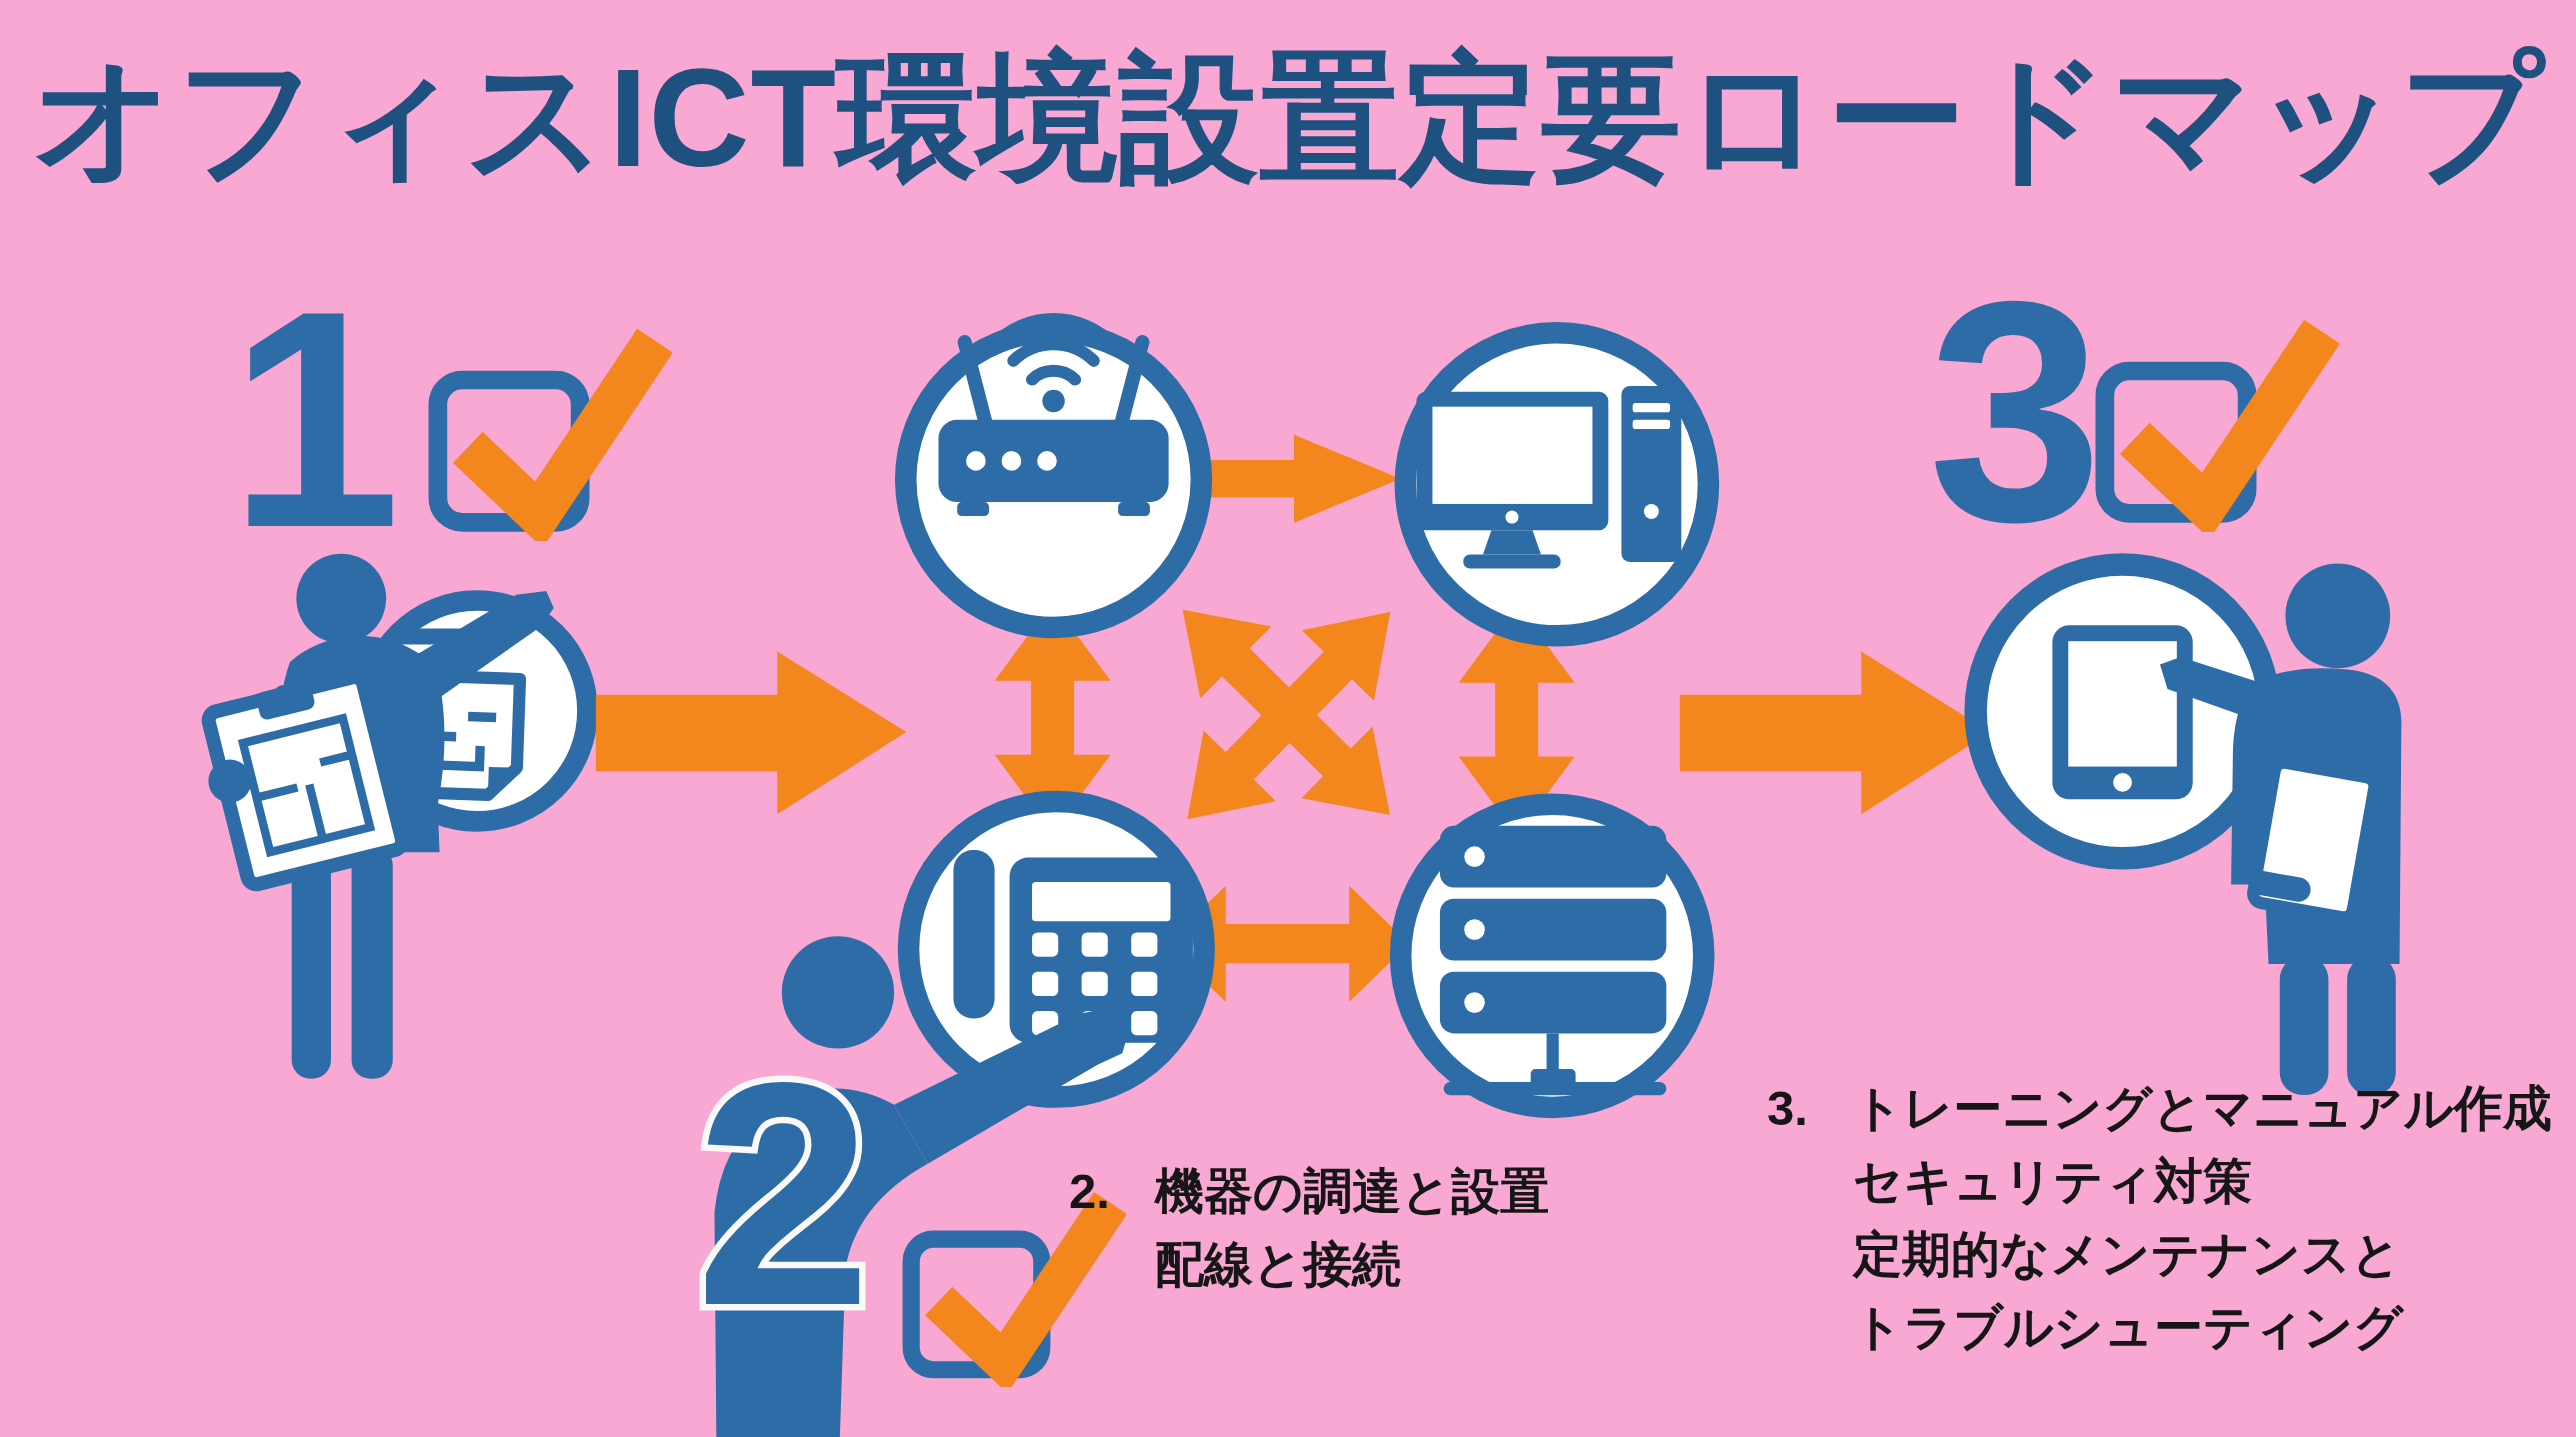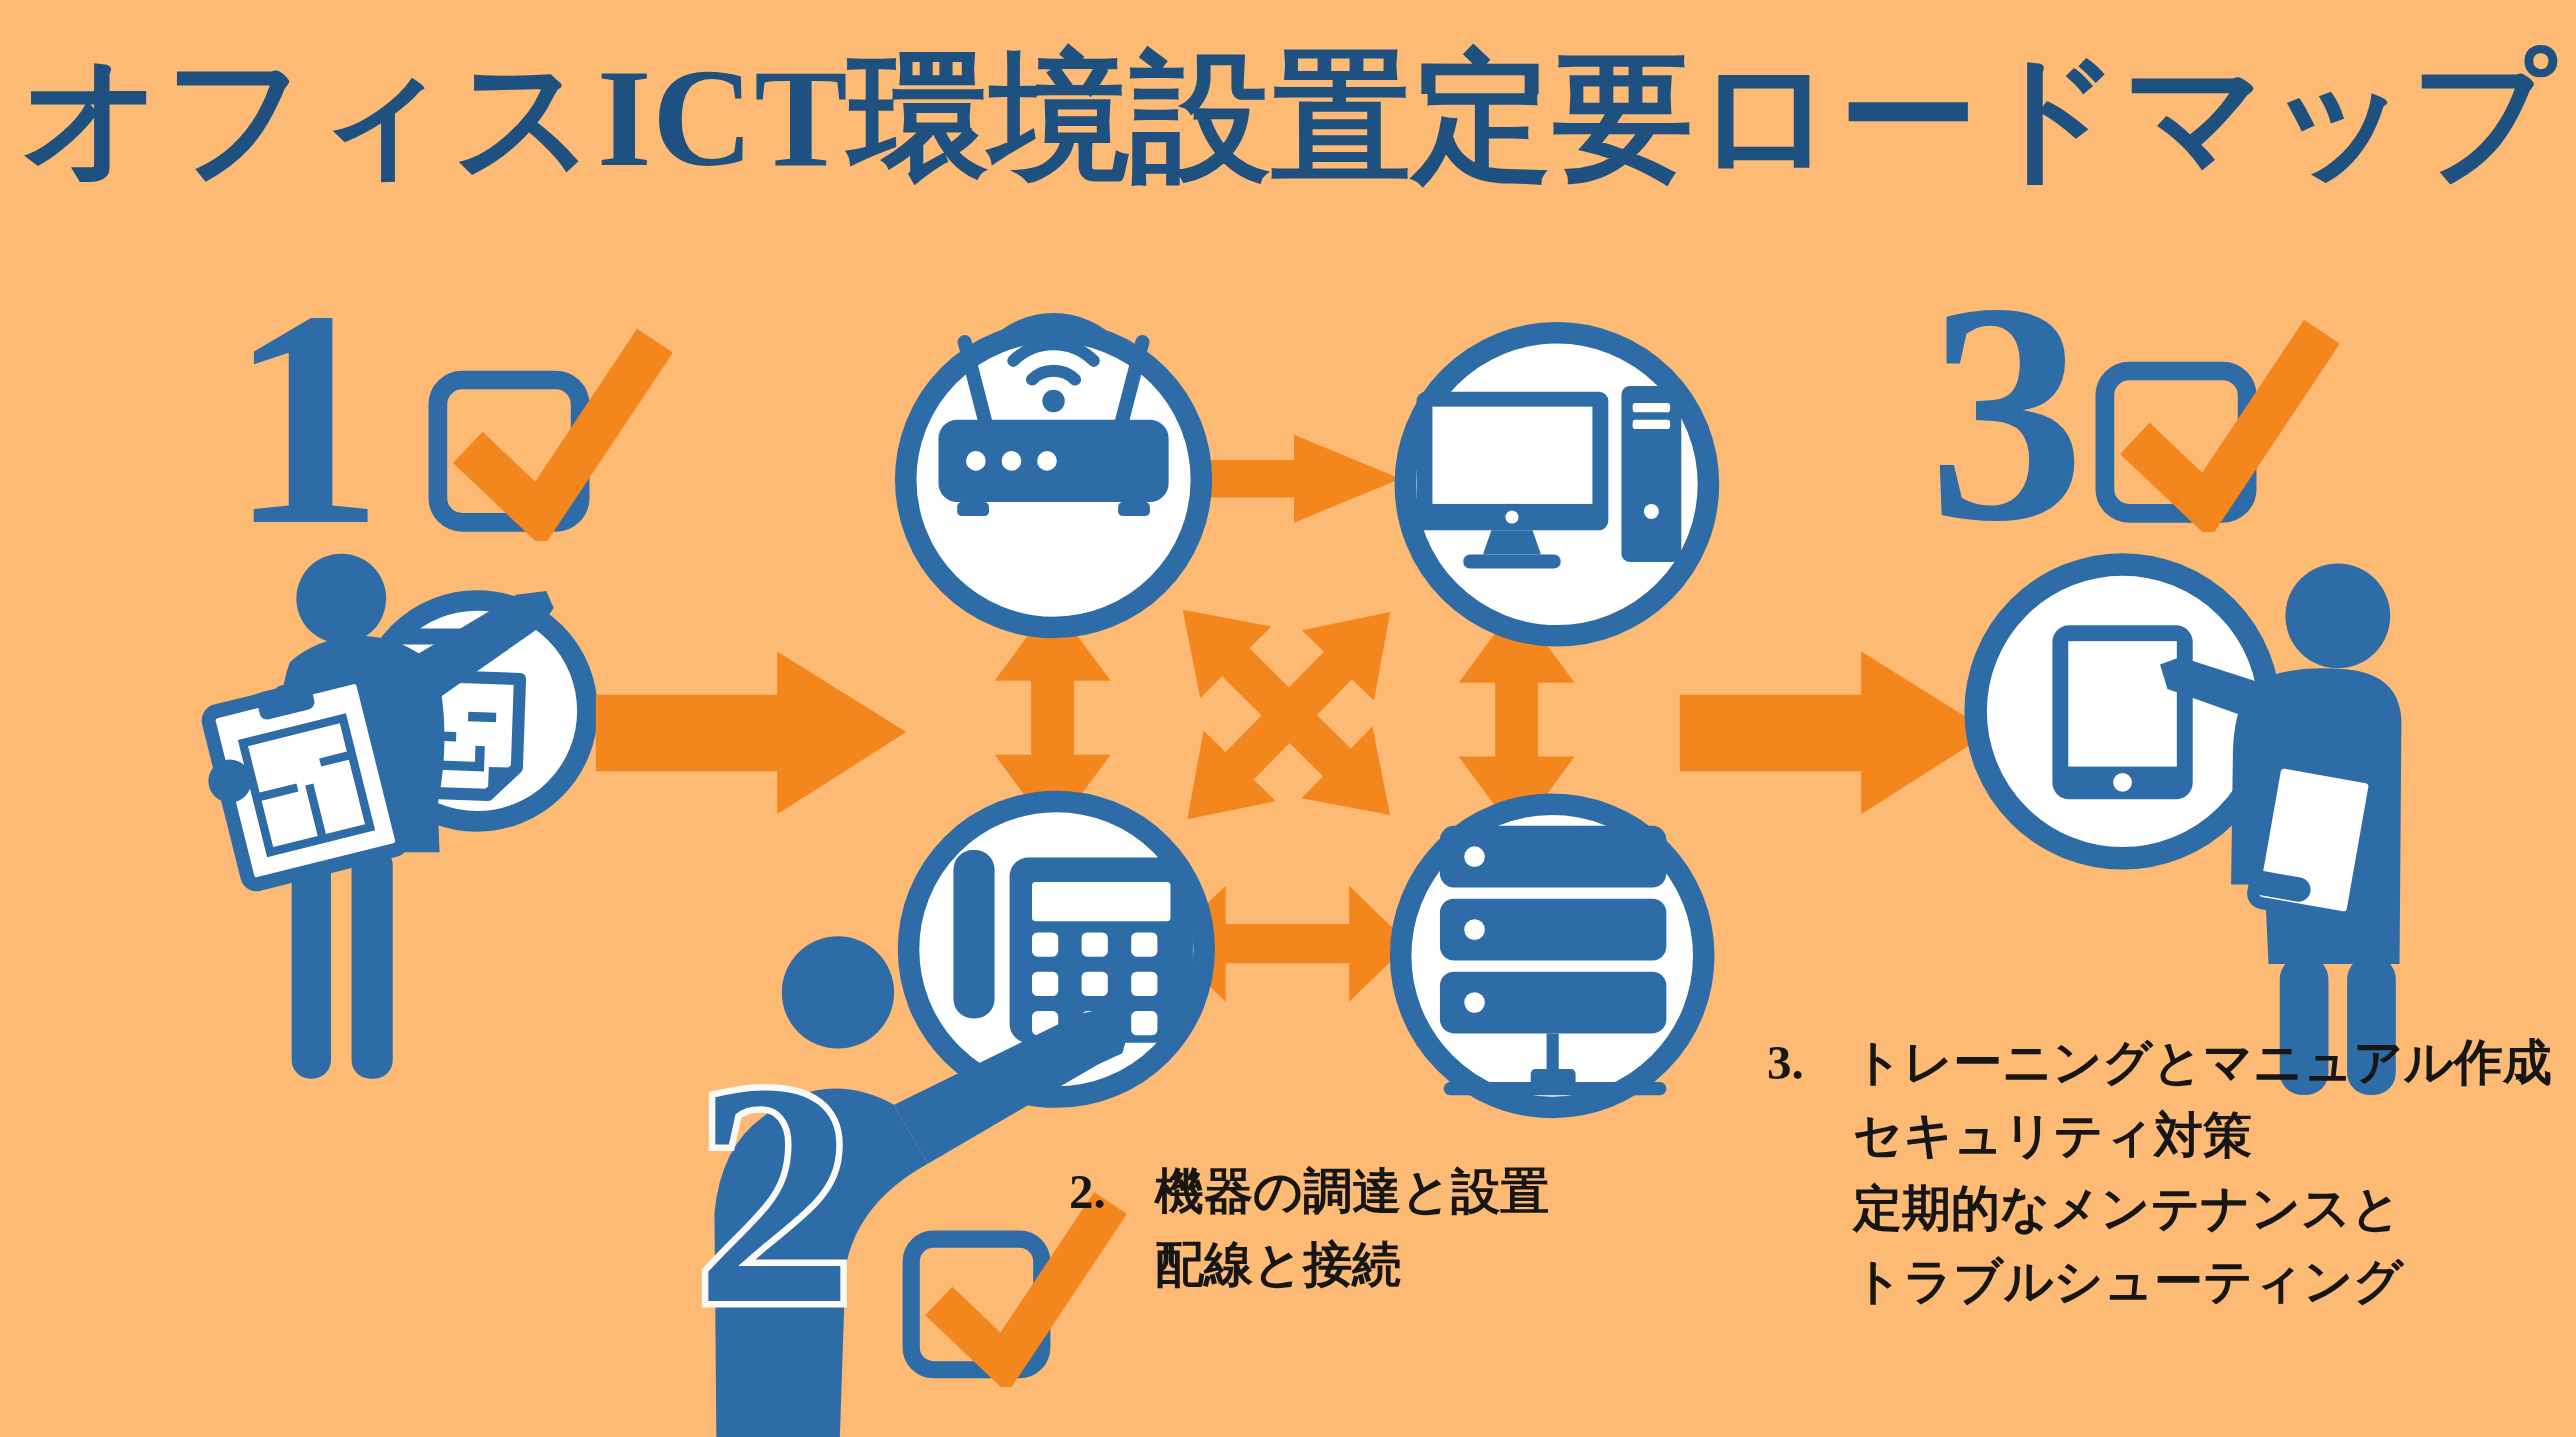--- a/index.html
+++ b/index.html
@@ -1,19 +1,19 @@
 <!DOCTYPE html>
 <html style="font-size:15px"><head>
 <meta charset="utf-8">
 <style>
   html,body{margin:0;padding:0;background:#e8e8e8;}
   .canvas{
     position:relative;width:2576px;height:1438px;overflow:hidden;
-    background:#fdba74;
-    font-family:Liberation Serif, serif;
+    background:#f9a8d4;
+    font-family:Liberation Sans, sans-serif;
   }
   .title{
     position:absolute;top:41px;left:0;width:100%;text-align:center;
     font-size:140px;font-weight:900;color:#1e5180;letter-spacing:0.9px;line-height:1.1;
   }
   .digit{
     position:absolute;font-weight:900;color:#2d6ca6;line-height:1;
   }
   .digit-1{left:229px;top:264px;font-size:309px;}
   .digit-2{left:695px;top:1035px;font-size:318px;-webkit-text-stroke:13px #faf9f6;paint-order:stroke fill;}
@@ -191,21 +191,21 @@
       <rect class="blue" x="322" y="470" width="66" height="26" rx="13"></rect>
     </g>
   </svg>
 
 
   <div class="step-text" style="left:1069px;top:1155px">
     <div><span class="marker">2.</span><span>機器の調達と設置</span></div>
     <div class="cont"><span>配線と接続</span></div>
   </div>
 
-  <div class="step-text" style="left:1767px;top:1026px">
+  <div class="step-text" style="left:1767px;top:1072px">
     <div><span class="marker">3.</span><span>トレーニングとマニュアル作成</span></div>
     <div class="cont"><span>セキュリティ対策</span></div>
     <div class="cont"><span>定期的なメンテナンスと</span></div>
     <div class="cont"><span>トラブルシューティング</span></div>
   </div>
 
 </div>
 
 
 </body></html>

